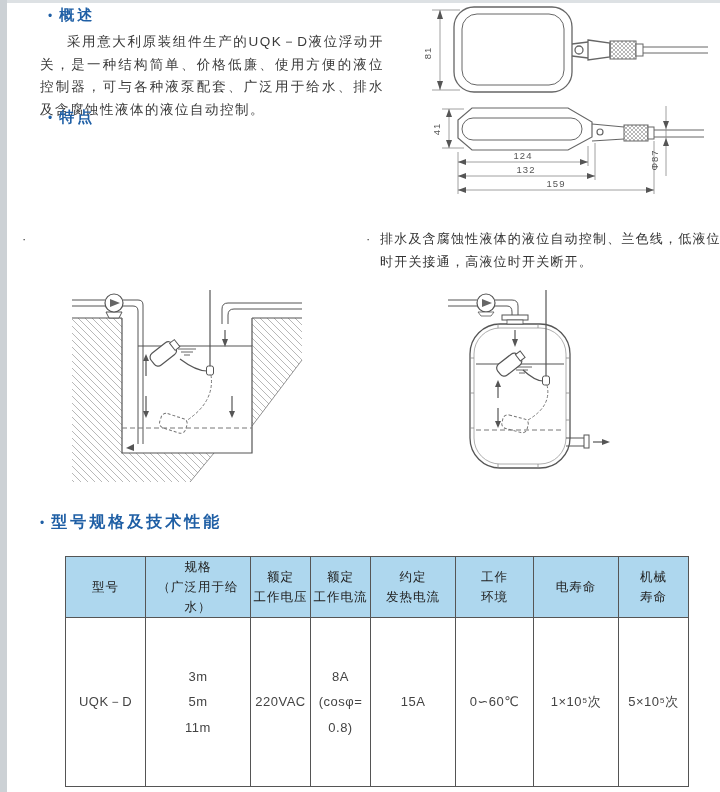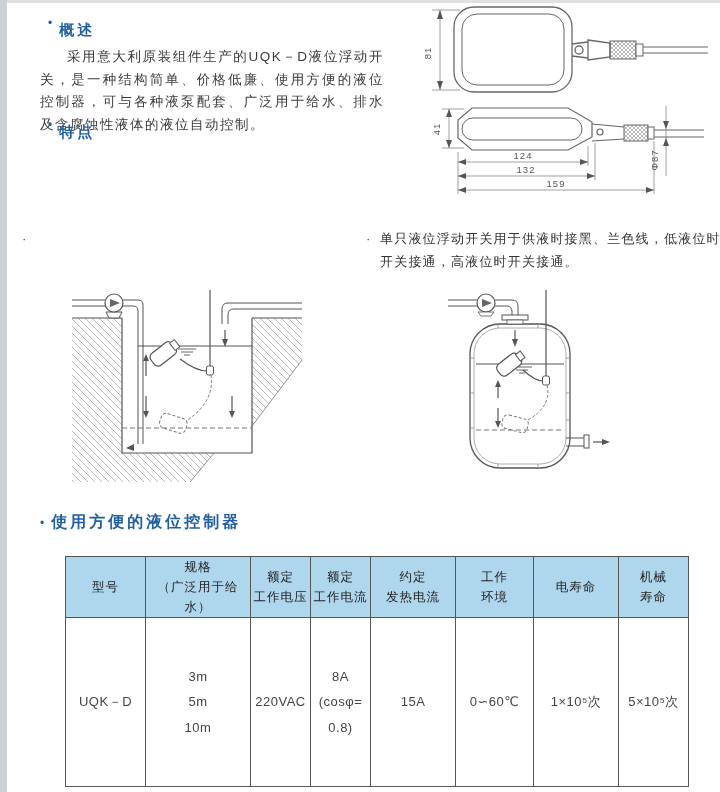--- a/index.html
+++ b/index.html
@@ -3,21 +3,21 @@
 <meta charset="utf-8">
 <style>
   html,body{margin:0;padding:0;background:#fff;}
   .page{position:relative;width:720px;height:792px;background:#ffffff;overflow:hidden;
         font-family:"Liberation Sans","DejaVu Sans",sans-serif;color:#3d3d3d;}
   .edge-left{position:absolute;left:0;top:0;width:7px;height:100%;background:#ccd1d5;}
   .edge-top{position:absolute;left:0;top:0;width:100%;height:3px;background:#dde1e4;}
   .abs{position:absolute;}
   .sec-head{display:flex;align-items:center;gap:7px;}
   .bullet{color:#1f5fa5;font-size:12px;line-height:1;}
-  .sec-title{color:#1f5fa5;font-weight:bold;font-size:15px;letter-spacing:3px;margin-top:15px;}
+  .sec-title{color:#1f5fa5;font-weight:bold;font-size:15px;letter-spacing:3px;}
   .spec-title{color:#1f5fa5;font-weight:bold;font-size:16px;letter-spacing:3px;}
   .body-text{margin:6px 8px 0 0;font-size:13.5px;line-height:1.68;letter-spacing:1.5px;
              text-align:justify;text-indent:2em;color:#3a3a3a;}
   .note{position:absolute;font-size:13px;line-height:1.75;letter-spacing:1.2px;color:#333;
         padding-left:14px;}
   .note-bullet{position:absolute;left:0;top:0;color:#444;}
   table.spec{border-collapse:collapse;table-layout:fixed;width:623px;border:1.5px solid #444;}
   table.spec th,table.spec td{border:1px solid #555;text-align:center;vertical-align:middle;
         white-space:pre-line;padding:0;}
   table.spec th{background:#aed7ee;font-weight:normal;font-size:12.5px;color:#222;
@@ -47,21 +47,21 @@
       <span class="bullet">•</span>
       <span class="sec-title">特点</span>
     </div>
   </section>
 
   <div class="note" style="left:22px;top:228px;width:348px;">
     <span class="note-bullet">·</span>
   </div>
   <div class="note" style="left:366px;top:228px;width:348px;">
     <span class="note-bullet">·</span>
-    <span>单只液位浮动开关用于供液时接黑、兰色线，低液位时开关接通，高液位时开关接通。</span>
+    <span>排水及含腐蚀性液体的液位自动控制、兰色线，低液位时开关接通，高液位时开关断开。</span>
   </div>
 
   <svg class="abs" style="left:402px;top:2px;" width="312" height="94" viewBox="0 0 312 94">
     <defs>
       <pattern id="xh1" width="4" height="4" patternUnits="userSpaceOnUse">
         <path d="M0,4 L4,0 M0,0 L4,4" stroke="#888" stroke-width="0.6"></path>
       </pattern>
     </defs>
     <g stroke="#888" stroke-width="0.8" fill="none">
       <line x1="30" y1="8" x2="58" y2="8"></line>
@@ -277,21 +277,21 @@
       <rect x="156" y="147" width="5" height="13" fill="#fff" stroke="#555" stroke-width="1"></rect>
     </g>
     <g>
       <line x1="165" y1="154" x2="177" y2="154" stroke="#555" stroke-width="1.2"></line>
       <polygon points="182,154 174,151 174,157" fill="#555"></polygon>
     </g>
   </svg>
 
   <div class="sec-head abs" style="left:40px;top:512px;">
     <span class="bullet">•</span>
-    <span class="spec-title">使用方便的液位控制器</span>
+    <span class="spec-title">型号规格及技术性能</span>
   </div>
 
   <table class="spec abs" style="left:65px;top:556px;">
     <colgroup>
       <col style="width:80px">
         <col style="width:105px">
         <col style="width:60px">
         <col style="width:60px">
       <col style="width:85px">
         <col style="width:78px">
@@ -314,21 +314,21 @@
         <th>电寿命</th>
         <th>机械
 寿命</th>
       </tr>
     </thead>
     <tbody>
       <tr>
         <td>UQK－D</td>
         <td>3m
 5m
-10m</td>
+11m</td>
         <td>220VAC</td>
         <td>8A
 (cosφ=
 0.8)</td>
         <td>15A</td>
         <td>0∽60℃</td>
         <td>1×10⁵次</td>
         <td>5×10⁵次</td>
       </tr>
     </tbody>

